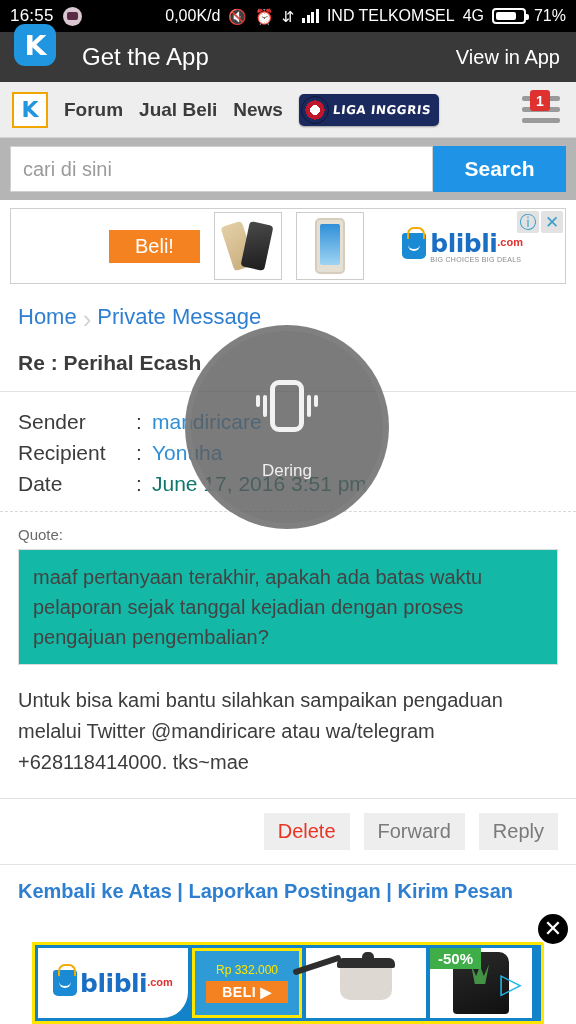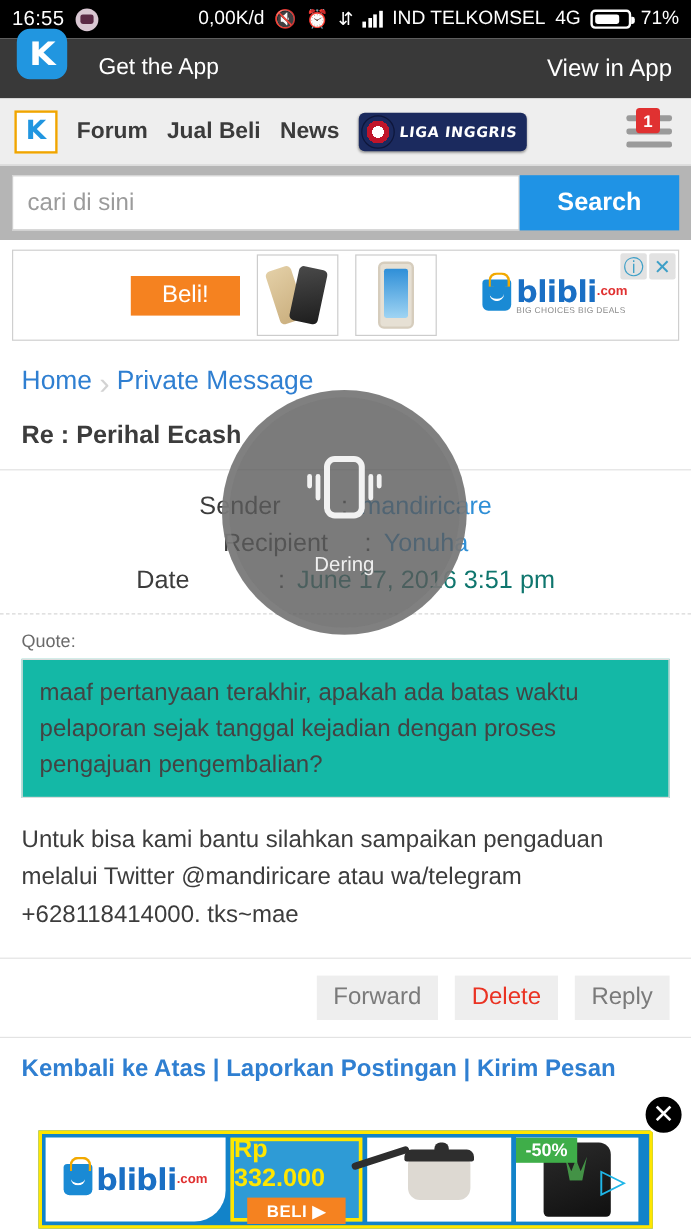--- a/index.html
+++ b/index.html
@@ -51,21 +51,21 @@
     height: 50px; background: #393939; display: flex; align-items: center;
     padding: 0 14px 0 12px; color: #fff; position: relative;
   }
   .app-logo {
     width: 42px; height: 42px; border-radius: 11px; background: #2196e0;
     position: absolute; left: 14px; top: -8px;
     display: flex; align-items: center; justify-content: center;
     color: #fff; font-weight: bold; font-size: 27px; font-family: "DejaVu Sans", sans-serif;
   }
   .app-logo span{ transform: scaleX(1.05); }
-  .appbar-title { margin-left: 70px; font-size: 19px; }
+  .appbar-title { margin-left: 70px; font-size: 24px; }
   .appbar-action { position: absolute; right: 16px; font-size: 20px; }
 
   
   .navbar {
     height: 56px; background: #eeeeee; display: flex; align-items: center;
     padding: 0 12px; position: relative; border-bottom: 1px solid #d4d4d4;
   }
   .nav-logo {
     width: 36px; height: 36px; border: 2px solid #f0a500; background: #fff;
     display: flex; align-items: center; justify-content: center;
@@ -156,21 +156,21 @@
   .breadcrumb {
     display: flex; align-items: flex-start; padding: 14px 18px 10px;
     font-size: 22px; color: #2f7fd1;
   }
   .bc-sep { color: #d3d3d3; margin: 0 6px; font-size: 26px; }
   .pm-title {
     font-size: 21px; font-weight: bold; color: #3c3c3c;
     padding: 6px 18px 16px; border-bottom: 1px solid #e2e2e2;
   }
   .meta { padding: 14px 18px 12px; border-bottom: 1px dashed #d8d8d8; }
-  .meta-row { display: flex; font-size: 21px; color: #3c3c3c; line-height: 31px; justify-content: center; }
+  .meta-row { display: flex; font-size: 21px; color: #3c3c3c; line-height: 31px; }
   .meta-label { width: 118px; flex: none; }
   .meta-colon { width: 16px; flex: none; }
   .meta-link { color: #2f8fd6; }
   .meta-val { color: #0f766e; }
 
   .quote-wrap { padding: 14px 18px 0; }
   .quote-label { font-size: 15px; color: #6a6a6a; margin-bottom: 6px; }
   .quote-box {
     background: #14b8a6; border: 1px solid #dcdcdc; padding: 12px 14px;
     font-size: 20px; line-height: 30px; color: #434343;
@@ -213,21 +213,21 @@
     display: flex; align-items: center; padding: 3px;
   }
   .ba-logo {
     width: 150px; height: 100%; background: #fff; border-radius: 0 0 26px 0;
     display: flex; align-items: center; justify-content: center; gap: 3px;
   }
   .ba-price {
     width: 110px; height: 100%; background: #2e9bd6; border: 3px solid #ffe600;
     margin-left: 4px; display: flex; flex-direction: column; align-items: center; justify-content: center; gap: 4px;
   }
-  .ba-price-txt { color: #ffe600; font-size: 21px; font-weight: bold; }
+  .ba-price-txt { color: #ffe600; font-size: 12px; font-weight: normal; }
   .ba-beli {
     background: #f58220; color: #fff; font-size: 14px; font-weight: bold;
     padding: 3px 16px; letter-spacing: .5px;
   }
   .ba-pan {
     width: 120px; height: 100%; background: #fff; margin-left: 4px;
     display: flex; align-items: center; justify-content: center; position: relative;
   }
   .pan-body { width: 52px; height: 34px; background: #ddd9d2; border-radius: 4px 4px 10px 10px; position: relative; }
   .pan-lid { position: absolute; top: -8px; left: -3px; width: 58px; height: 10px; background: #2e2e2e; border-radius: 6px 6px 2px 2px; }
@@ -374,22 +374,22 @@
     </div>
 
     <div class="quote-wrap">
       <div class="quote-label">Quote:</div>
       <div class="quote-box">maaf pertanyaan terakhir, apakah ada batas waktu pelaporan sejak tanggal kejadian dengan proses pengajuan pengembalian?</div>
     </div>
 
     <div class="body-text">Untuk bisa kami bantu silahkan sampaikan pengaduan melalui Twitter @mandiricare atau wa/telegram +628118414000. tks~mae</div>
 
     <div class="actions">
+      <div class="act-btn danger">Delete</div>
       <div class="act-btn">Forward</div>
-      <div class="act-btn danger">Delete</div>
       <div class="act-btn">Reply</div>
     </div>
 
     <div class="tail-text">Kembali ke Atas | Laporkan Postingan | Kirim Pesan</div>
   </div>
 
   <div class="dering">
     <div class="vib-icon">
       <span class="vib-wave l">
           <i class="s"></i>

